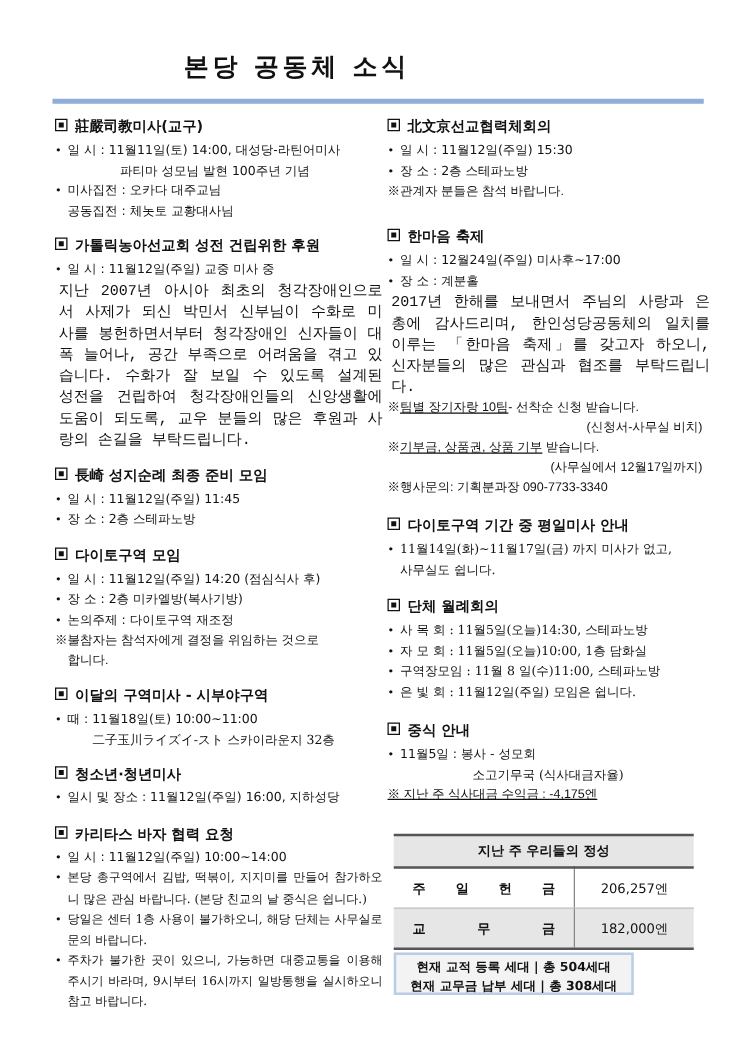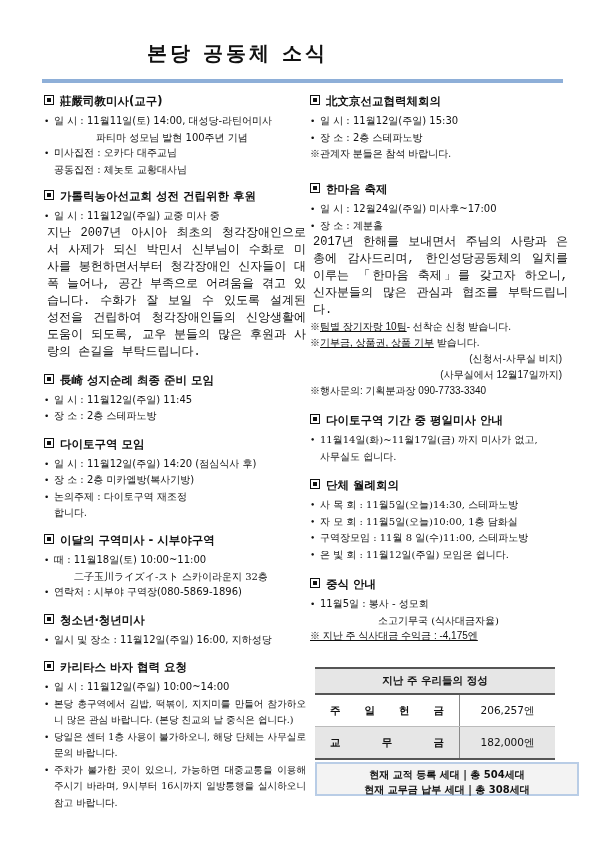--- a/index.html
+++ b/index.html
@@ -30,21 +30,21 @@
   .offerings { position: absolute; left: 315px; top: 667px; width: 240px; border-collapse: collapse; font-size: 10.5px; }
   .offerings td { height: 29px; }
   .offerings .hdr td { background: #e6e6e6; border-top: 2px solid #555; border-bottom: 2px solid #555;
                        text-align: center; font-weight: bold; height: 22px; }
   .offerings .row1 td { background: #fff; border-bottom: 1px solid #bbb; }
   .offerings .row2 td { background: #e6e6e6; border-bottom: 2px solid #555; }
   .offerings .lbl { width: 142px; border-right: 1px solid #888; font-weight: bold; letter-spacing: 0; }
   .offerings .lbl span { display: inline-block; }
   .offerings .val { text-align: center; }
   .spaced { display: flex; justify-content: space-between; padding: 0 14px; }
-  .household { position: absolute; left: 315px; top: 762px; width: 264px; height: 34px;
+  .household { position: absolute; left: 315px; top: 762px; width: 192px; height: 34px;
                background: #f3f3f3; border: 2px solid #b9cde6; text-align: center;
                font-size: 10px; font-weight: bold; line-height: 15px; padding-top: 3px; box-sizing: border-box; }
 </style>
 </head>
 <body>
 
 <div class="title">본당 공동체 소식</div>
 <div class="title-rule"></div>
 
 <div class="col left">
@@ -67,28 +67,28 @@
     <div class="sec-head"><span class="box"></span><span>長崎 성지순례 최종 준비 모임</span></div>
     <div class="line bullet">일 시 : 11월12일(주일) 11:45</div>
     <div class="line bullet">장 소 : 2층 스테파노방</div>
   </div>
 
   <div class="section">
     <div class="sec-head"><span class="box"></span><span>다이토구역 모임</span></div>
     <div class="line bullet">일 시 : 11월12일(주일) 14:20 (점심식사 후)</div>
     <div class="line bullet">장 소 : 2층 미카엘방(복사기방)</div>
     <div class="line bullet">논의주제 : 다이토구역 재조정</div>
+    <div class="note">※불참자는 참석자에게 결정을 위임하는 것으로</div>
     <div class="note indent">합니다.</div>
   </div>
 
   <div class="section">
     <div class="sec-head"><span class="box"></span><span>이달의   구역미사 - 시부야구역</span></div>
     <div class="line bullet">때 : 11월18일(토) 10:00~11:00</div>
     <div class="line indent2 serif" style="padding-left:30px">二子玉川ライズイ-スト 스카이라운지 32층</div>
-    <div class="line bullet">연락처 : 시부야 구역장(080-5869-1896)</div>
   </div>
 
   <div class="section">
     <div class="sec-head"><span class="box"></span><span>청소년·청년미사</span></div>
     <div class="line bullet">일시 및 장소 : 11월12일(주일) 16:00, 지하성당</div>
   </div>
 
   <div class="section">
     <div class="sec-head"><span class="box"></span><span>카리타스 바자 협력 요청</span></div>
     <div class="line bullet">일  시 : 11월12일(주일) 10:00~14:00</div>
@@ -115,22 +115,22 @@
     <div class="line bullet">장   소 : 2층 스테파노방</div>
     <div class="note">※관계자 분들은 참석 바랍니다.</div>
   </div>
 
   <div class="section">
     <div class="sec-head"><span class="box"></span><span>한마음 축제</span></div>
     <div class="line bullet">일 시 : 12월24일(주일) 미사후~17:00</div>
     <div class="line bullet">장 소 : 계분홀</div>
     <div class="para" style="margin-bottom:0">2017년 한해를 보내면서 주님의 사랑과 은총에 감사드리며, 한인성당공동체의 일치를 이루는 「한마음 축제」를 갖고자 하오니, 신자분들의 많은 관심과 협조를 부탁드립니다.</div>
     <div class="note"><span>※</span><span class="u">팀별 장기자랑 10팀</span><span>- 선착순 신청 받습니다.</span></div>
+    <div class="note right-align">(신청서-사무실 비치)</div>
     <div class="note"><span>※</span><span class="u">기부금, 상품권, 상품 기부</span><span> 받습니다.</span></div>
-    <div class="note right-align">(신청서-사무실 비치)</div>
     <div class="note right-align">(사무실에서 12월17일까지)</div>
     <div class="note">※행사문의: 기획분과장 090-7733-3340</div>
   </div>
 
   <div class="section" style="margin-top:14px">
     <div class="sec-head"><span class="box"></span><span>다이토구역 기간 중 평일미사 안내</span></div>
     <div class="line bullet serif">11월14일(화)~11월17일(금) 까지 미사가 없고,</div>
     <div class="line indent serif">사무실도 쉽니다.</div>
   </div>
 

